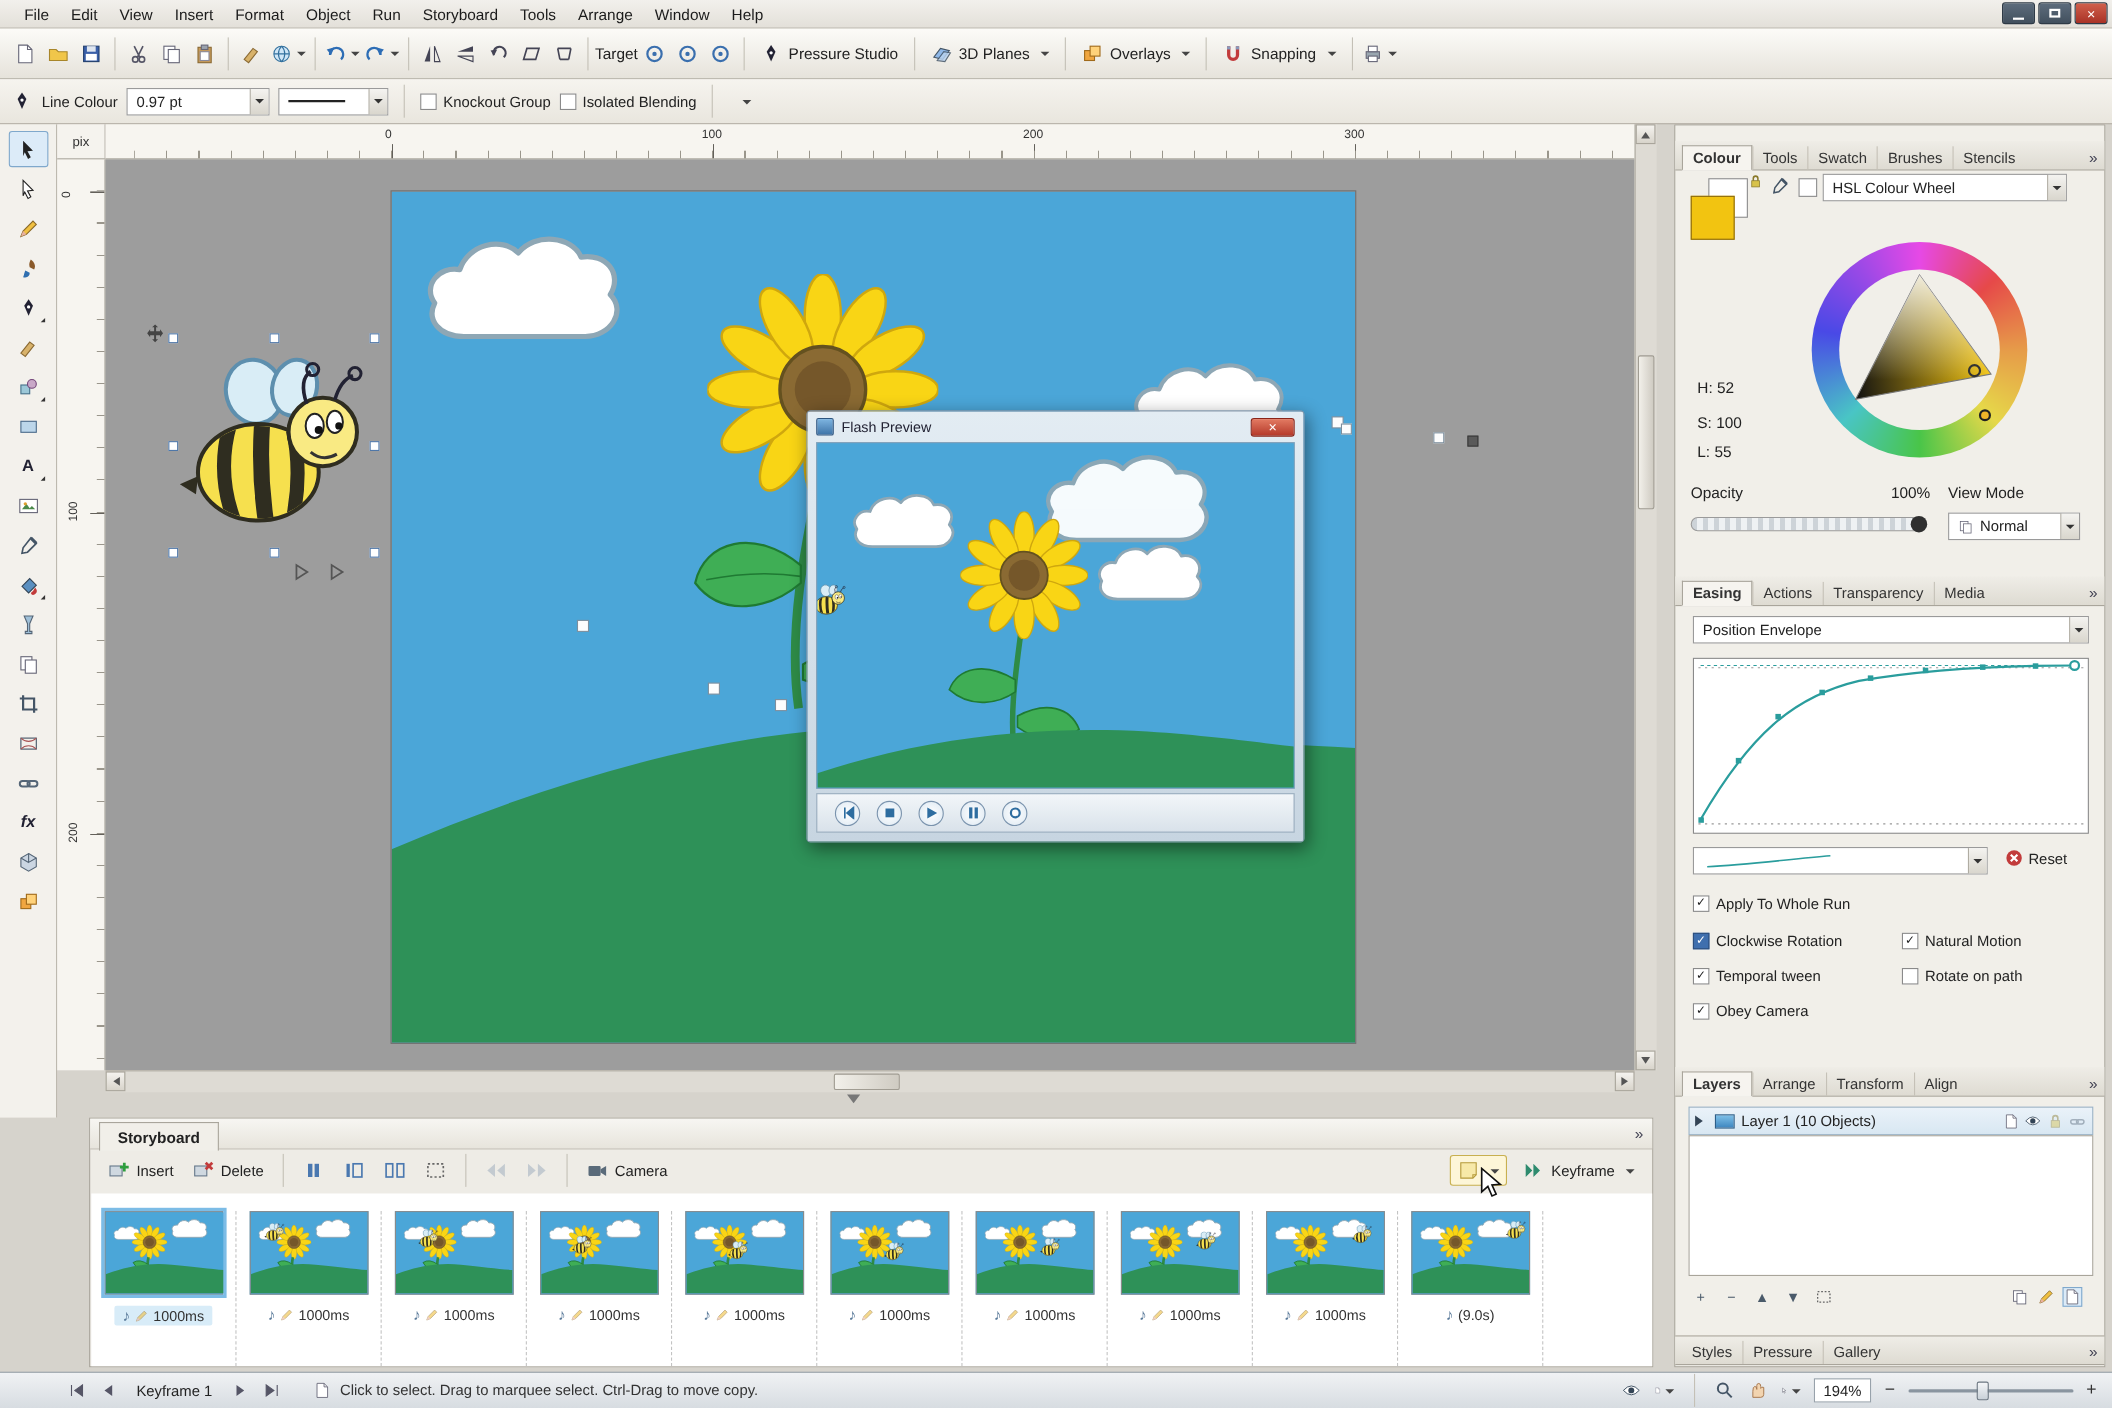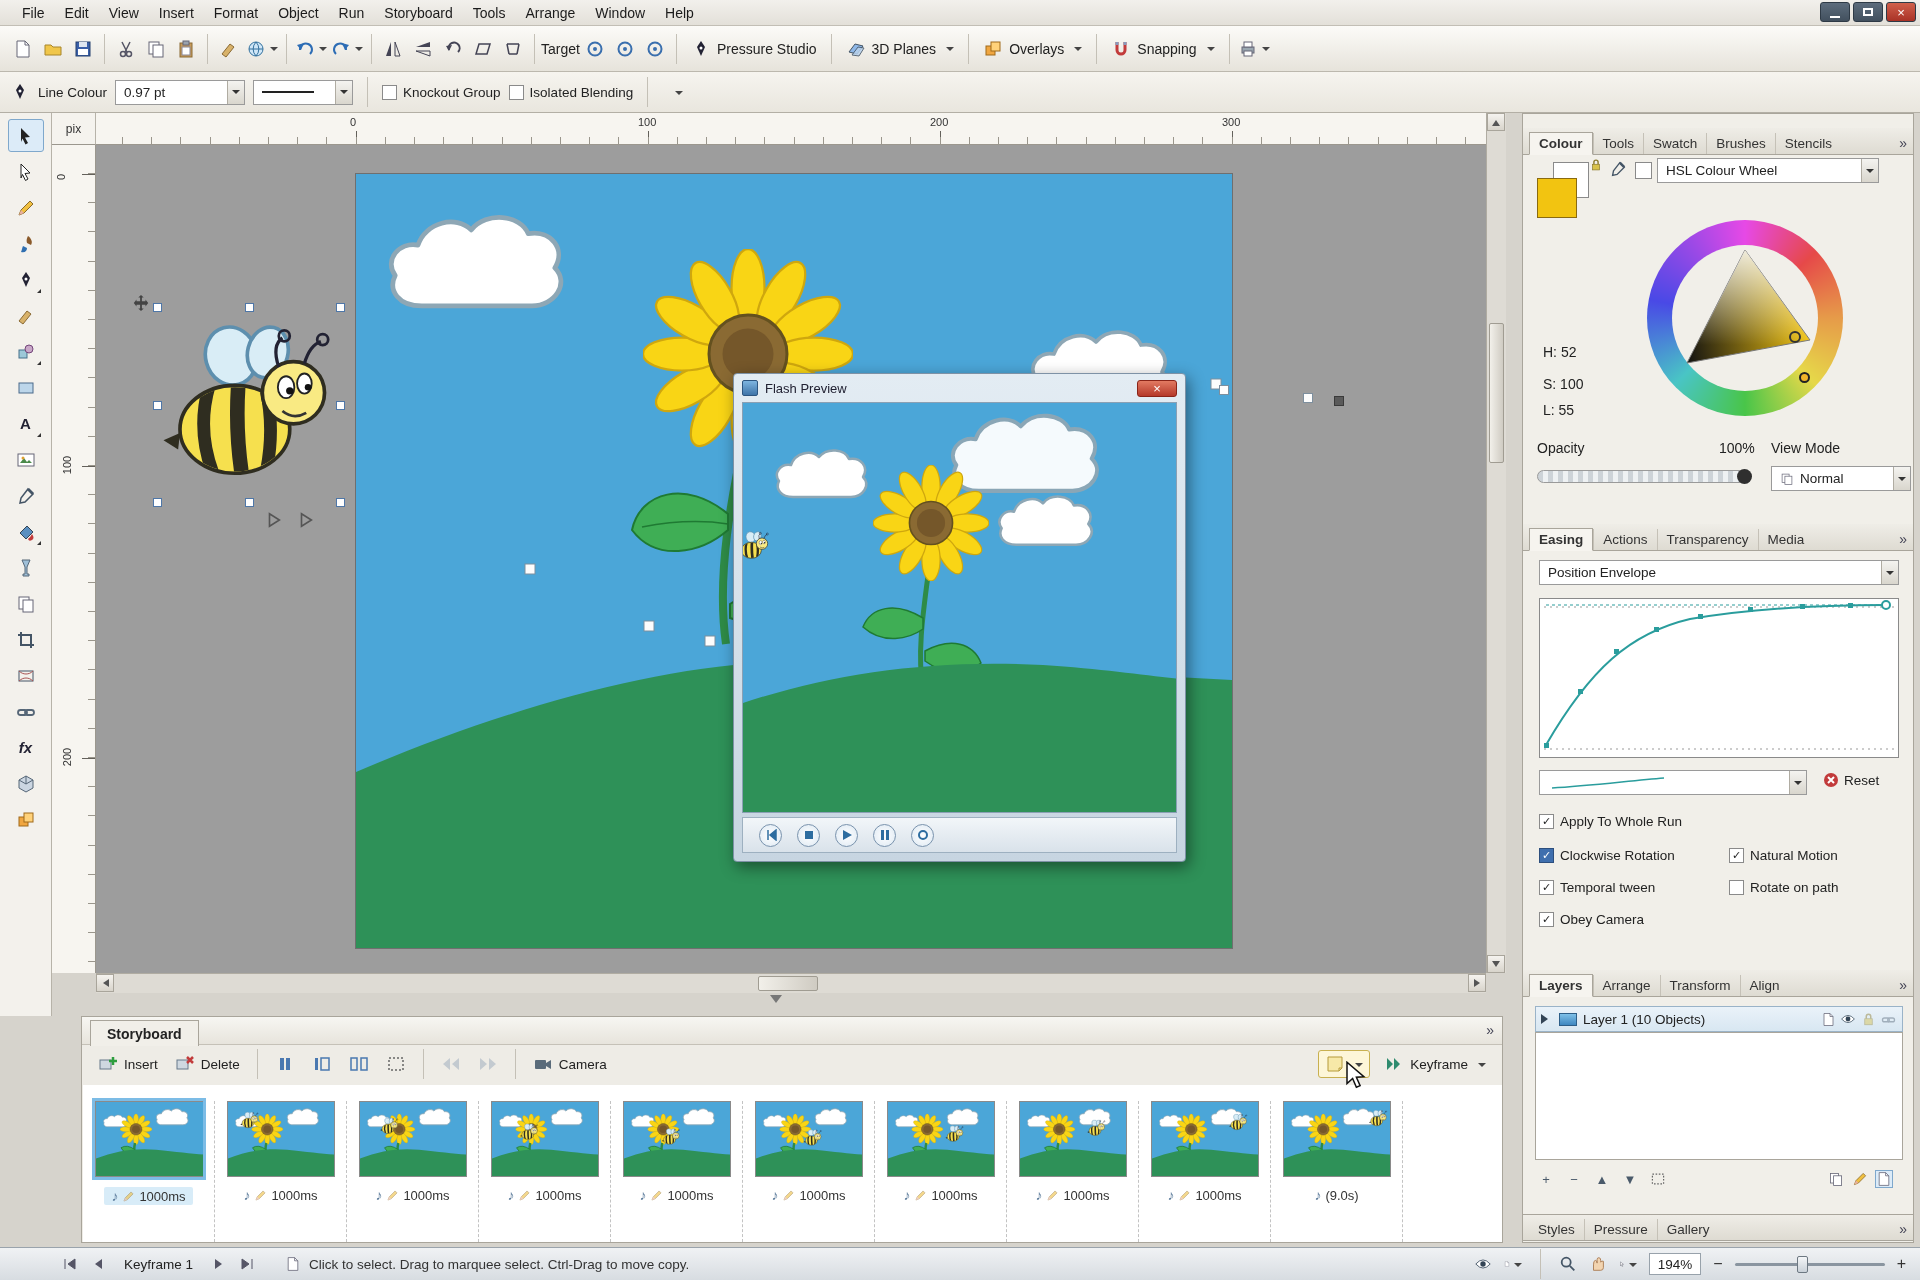--- a/index.html
+++ b/index.html
@@ -55,21 +55,21 @@
 .tri.rt{border-left:6px solid #555;margin-right:-3px}
 .panemark{left:770px;top:995px;width:0;height:0;border:6px solid transparent;border-top:8px solid #777}
 
 .beewrap{left:62px;top:163px;width:183px;height:195px}
 .hnd{position:absolute;width:9px;height:9px;background:#fff;border:1px solid #4f77a8}
 .moveico{position:absolute;left:-26px;top:-14px}
 .pvbtn{position:absolute;top:202px;width:24px;height:20px;display:flex;align-items:center;justify-content:center}
 .nodesq{position:absolute;width:10px;height:10px;background:#fdfdfd;border:1px solid #7d8f9e}
 .nodesq.dark{background:#5a5a5a;border-color:#3a3a3a}
 
-.fpw{left:637px;top:228px;width:453px;height:489px;background:linear-gradient(#e3ecf3,#c7d5e1);border:1px solid #7e92a6;border-radius:4px;box-shadow:3px 5px 16px rgba(0,0,0,.45)}
+.fpw{left:637px;top:228px;width:453px;height:393px;background:linear-gradient(#e3ecf3,#c7d5e1);border:1px solid #7e92a6;border-radius:4px;box-shadow:3px 5px 16px rgba(0,0,0,.45)}
 .fp-title{height:28px;display:flex;align-items:center;padding:0 8px;gap:7px;font-size:13px;color:#223}
 .ficon{width:16px;height:16px;background:linear-gradient(#7db4e0,#3f74a8);border:1px solid #2d5580;border-radius:2px}
 .fp-close{margin-left:auto;width:40px;height:17px;background:linear-gradient(#e27a62,#b5392a);border:1px solid #8a2418;border-radius:3px;color:#fff;display:flex;align-items:center;justify-content:center;font-size:13px;line-height:1}
 .fp-body{position:absolute;left:8px;top:28px;right:8px;bottom:48px;border:1px solid #8aa0b4;background:#4ba6d8;overflow:hidden}
 .fp-controls{position:absolute;left:8px;right:8px;bottom:8px;height:36px;background:linear-gradient(#f2f6f9,#d9e2ea);border:1px solid #9db0c0;display:flex;align-items:center;gap:15px;padding-left:16px}
 .fpbtn{width:23px;height:23px;border-radius:50%;background:radial-gradient(#ffffff,#dce8f2);border:1px solid #7a93ad;display:flex;align-items:center;justify-content:center}
 
 .rpanel{left:1522px;top:113px;width:392px;height:1130px;background:#f1efe9;border:1px solid #a9a59b}
 .phead{position:absolute;left:0;width:390px;height:27px;background:linear-gradient(#efede7,#dedbd2);border-bottom:1px solid #a9a59b;display:flex;align-items:flex-end;padding:0 6px}
 .ptab{padding:3px 9px;font-size:13.5px;color:#333;border-left:1px solid #c5c1b7}
@@ -105,21 +105,21 @@
 .frame.sel .fthumb{outline:3px solid #7cbce6}
 .fdur{margin-top:10px;display:flex;align-items:center;gap:4px;font-size:13px;color:#333}
 .fnote{color:#5a7a9a;font-size:14px}
 .frame.sel .fdur{background:#d8ecf8;padding:1px 7px;border-radius:2px}
 .cursor{position:absolute;z-index:60}
 
 .statusbar{left:0;top:1247px;width:1920px;height:33px;background:linear-gradient(#f0f2f4,#d7dce1);border-top:1px solid #9aa3ac;display:flex;align-items:center;font-size:13.5px}
 .sb-nav{display:flex;align-items:center;gap:4px;margin-left:58px}
 .navbtn{width:24px;height:22px;display:flex;align-items:center;justify-content:center}
 .kf{padding:0 10px;font-size:13.5px;color:#222}
-.hint{margin-left:26px;display:flex;align-items:center;gap:8px;color:#333}
+.hint{margin-left:26px;display:flex;align-items:flex-start;gap:8px;color:#333}
 .sb-right{margin-left:auto;display:flex;align-items:center;gap:12px;margin-right:14px}
 .zoombox{background:#fff;border:1px solid #98a2ab;height:22px;padding:0 8px;display:flex;align-items:center}
 .ztrack{width:150px;height:3px;background:#8a95a0;border-radius:2px;position:relative}
 .zknob{position:absolute;left:62px;top:-7px;width:11px;height:17px;background:linear-gradient(#f4f6f8,#c9d1d8);border:1px solid #6d7882;border-radius:2px}
 .zpm{font-size:16px;color:#333;line-height:1}
 </style>
 </head>
 <body>
 
 <svg width="0" height="0" style="position:absolute">
@@ -862,21 +862,21 @@
 
     <span class="hmark ab" style="left:276px;top:258px"></span>
     <span class="hsl" style="left:20px;top:230px">H: 52</span>
     <span class="hsl" style="left:20px;top:262px">S: 100</span>
     <span class="hsl" style="left:20px;top:288px">L: 55</span>
     <span class="hsl" style="left:14px;top:326px">Opacity</span>
     <span class="hsl" style="left:196px;top:326px">100%</span>
     <span class="hsl" style="left:248px;top:326px">View Mode</span>
     <div class="opslider" style="left:14px;top:356px"></div>
     <span class="opknob" style="left:214px;top:355px"></span>
-    <div class="combo ab" style="left:248px;top:352px;width:140px">
+    <div class="combo ab" style="left:248px;top:352px;width:120px">
       <svg width="14" height="14">
           <use href="#i-copy"></use>
         </svg>
       <span>Normal</span>
       <span class="arr"></span>
     </div>
 
     <div class="phead" style="top:410px">
       <span class="ptab act first">Easing</span>
       <span class="ptab">Actions</span>

